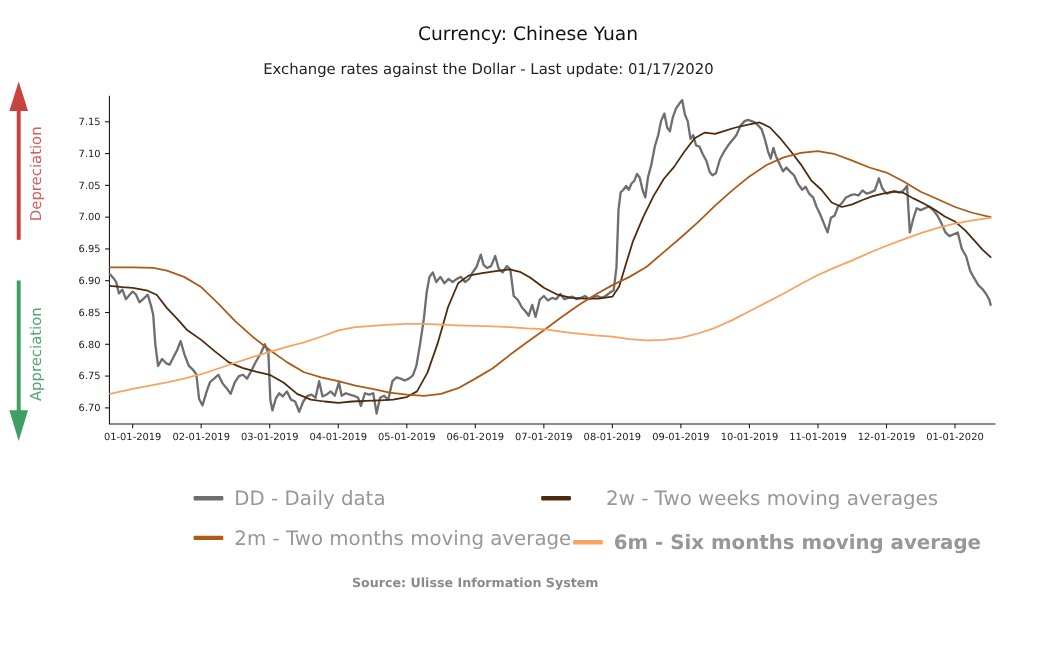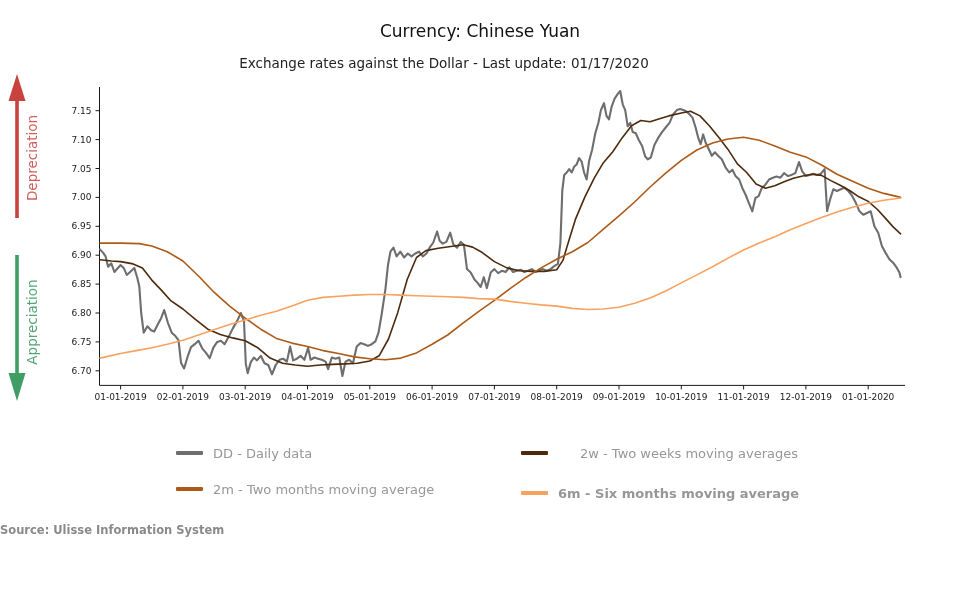--- a/index.html
+++ b/index.html
@@ -5,26 +5,26 @@
   html,body{margin:0;padding:0;background:#fff;}
   .stage{position:relative;width:960px;height:600px;background:#fff;overflow:hidden;
          font-family:"DejaVu Sans","Liberation Sans",sans-serif;padding-left:19px;}
   .title{position:absolute;left:0;top:21px;width:960px;text-align:center;
          font-size:17px;color:#111;}
   .subtitle{position:absolute;left:0;top:55px;width:888px;text-align:center;
          font-size:13.5px;color:#222;}
   #chart-svg{position:absolute;left:0;top:0;}
   .legend-item{position:absolute;display:flex;align-items:center;gap:10px;height:18px;}
   .legend-swatch{display:inline-block;width:27px;height:4px;border-radius:1px;}
-  .legend-label{font-size:13px;color:#979797;white-space:nowrap;}
+  .legend-label{font-size:18px;color:#979797;white-space:nowrap;}
   .li-dd{left:176px;top:444px;}
-  .li-2w{left:521px;top:444px;gap:32px;}
+  .li-2w{left:492px;top:444px;gap:32px;}
   .li-2m{left:176px;top:480px;}
   .li-6m{left:521px;top:484px;font-weight:bold;}
-  .source{position:absolute;left:0;top:523px;width:864px;text-align:left;
+  .source{position:absolute;left:0;top:523px;width:864px;text-align:center;
           font-size:11.5px;font-weight:bold;color:#8a8a8a;}
 </style>
 </head>
 <body>
 
 <div class="stage">
 
   <div class="title">Currency: Chinese Yuan</div>
   <div class="subtitle">Exchange rates against the Dollar - Last update: 01/17/2020</div>
 

